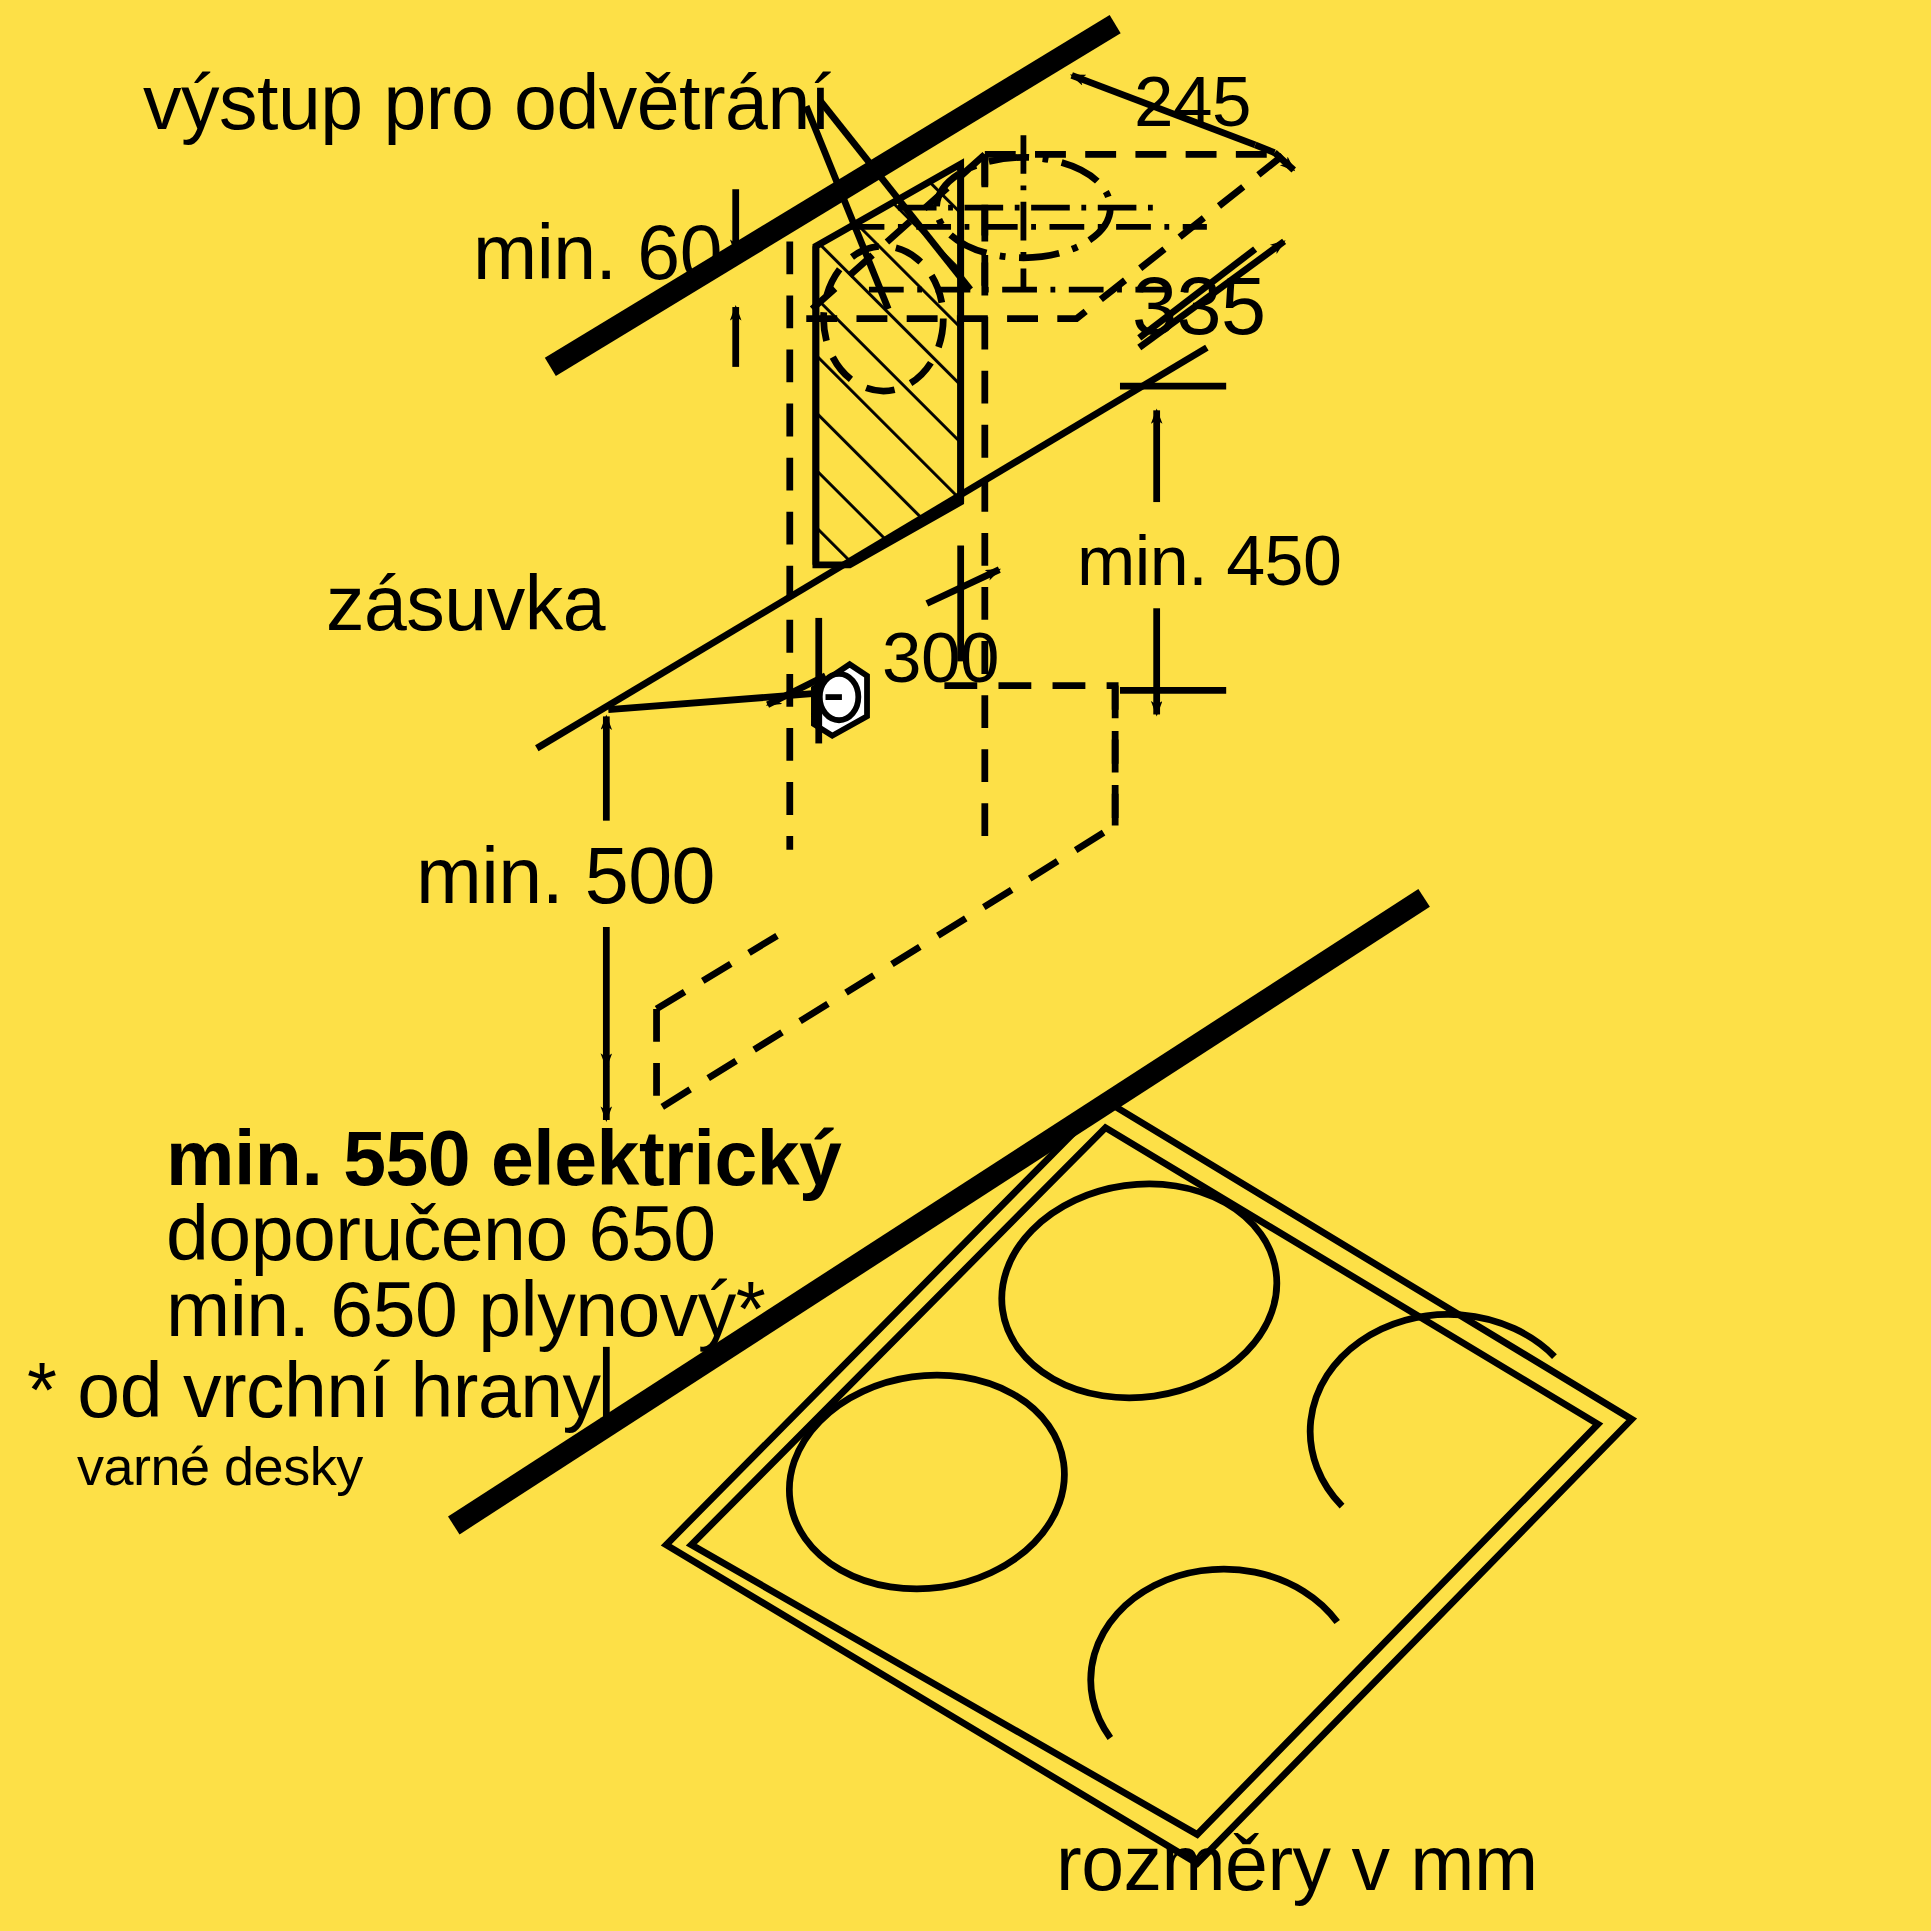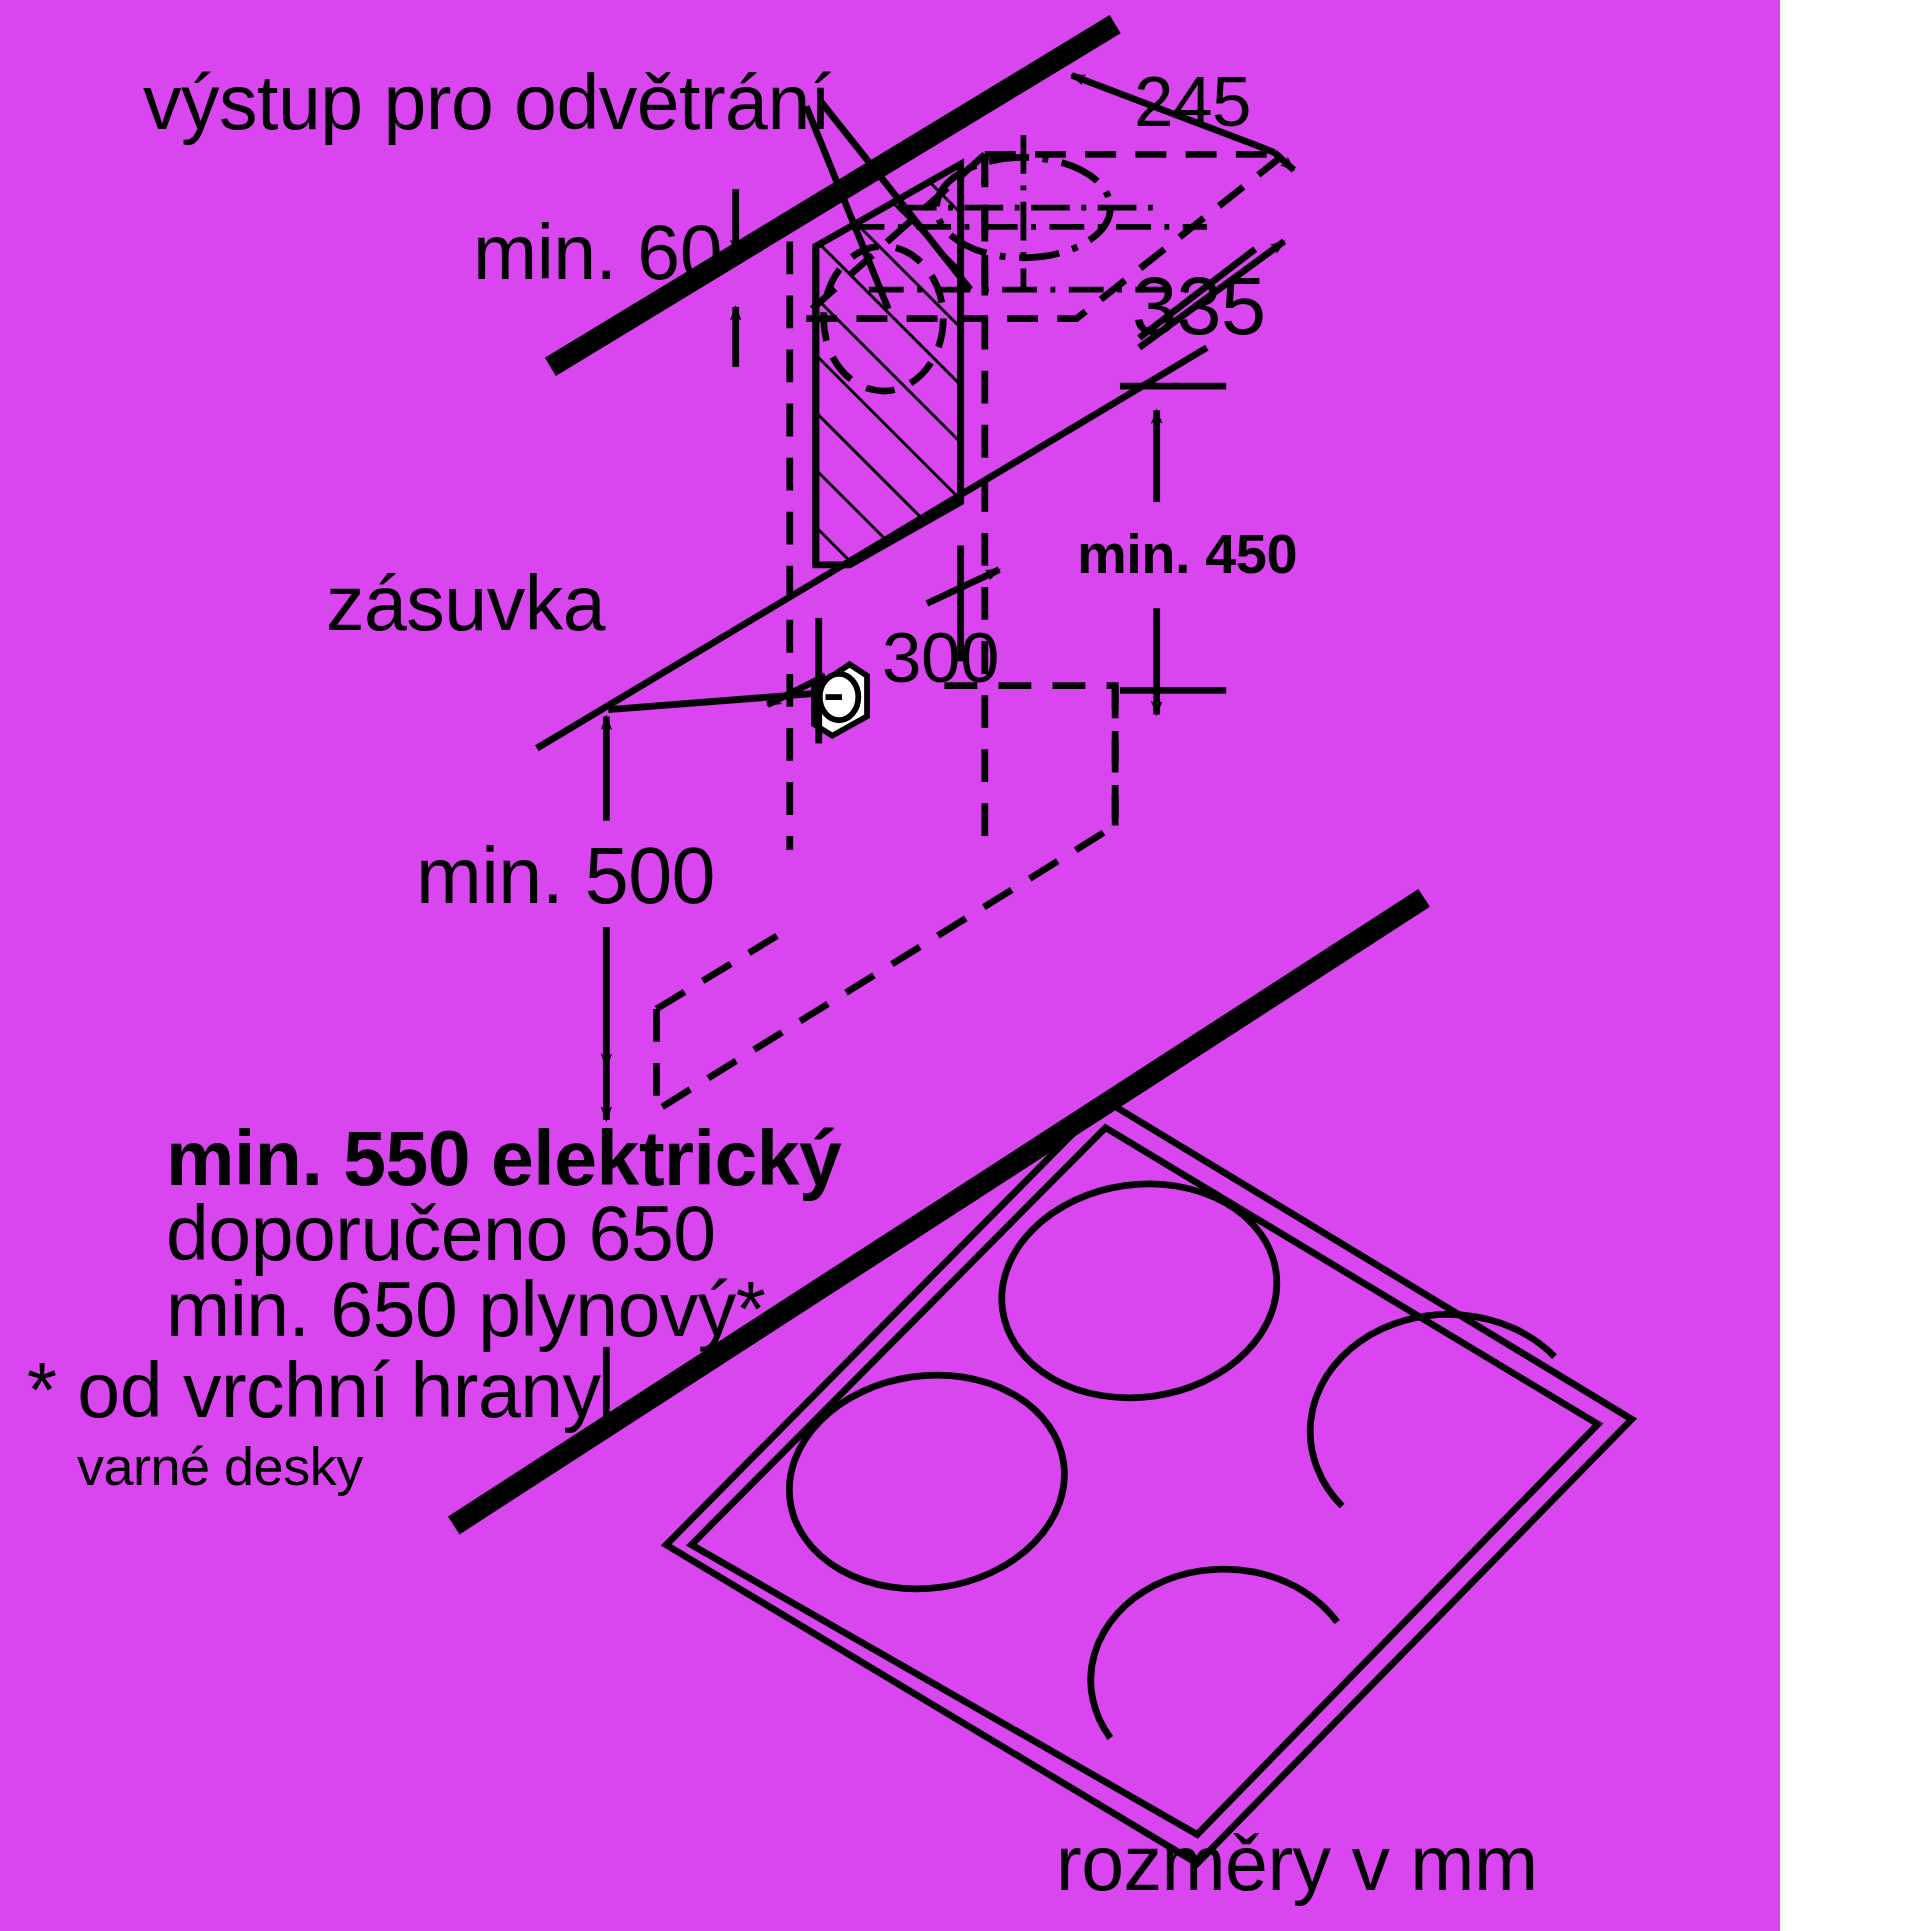--- a/index.html
+++ b/index.html
@@ -2,23 +2,23 @@
 <html><head>
 <meta charset="utf-8">
 <style>
   html, body {
     margin: 0;
     padding: 0;
     background: #ffffff;
   }
   #stage {
     position: relative;
-    width: 1780px;
+    width: 1931px;
     height: 1931px;
-    background: #d946ef;
+    background: #fde047;
     overflow: hidden;
     font-family: "Liberation Sans", sans-serif;
   }
   svg.layer {
     position: absolute;
     inset: 0;
     width: 1931px;
     height: 1931px;
   }
   .lbl {
@@ -197,21 +197,21 @@
   <div class="lbl" style="left:473px; top:214px; font-size:77px;">min. 60</div>
 
   <div class="lbl" style="left:1134px; top:66px; font-size:71px;">245</div>
 
   <div class="lbl" style="left:1132px; top:266px; font-size:81px;">335</div>
 
   <div class="lbl" style="left:326px; top:565px; font-size:77px;">zásuvka</div>
 
   <div class="lbl" style="left:882px; top:622px; font-size:71px;">300</div>
 
-  <div class="lbl" style="left:1077px; top:526px; font-size:56px;font-weight:bold;">min. 450</div>
+  <div class="lbl" style="left:1077px; top:526px; font-size:70px;">min. 450</div>
 
   <div class="lbl" style="left:416px; top:836px; font-size:79px;">min. 500</div>
 
   <div class="lbl" style="left:166px; top:1120px; font-size:77px;font-weight:bold;">min. 550 elektrický</div>
   <div class="lbl" style="left:166px; top:1195px; font-size:77px;">doporučeno 650</div>
   <div class="lbl" style="left:166px; top:1271px; font-size:77px;">min. 650 plynový*</div>
 
   <div class="lbl" style="left:27px; top:1352px; font-size:77px;">* od vrchní hrany</div>
   <div class="lbl" style="left:77px; top:1439px; font-size:54px;">varné desky</div>
 

